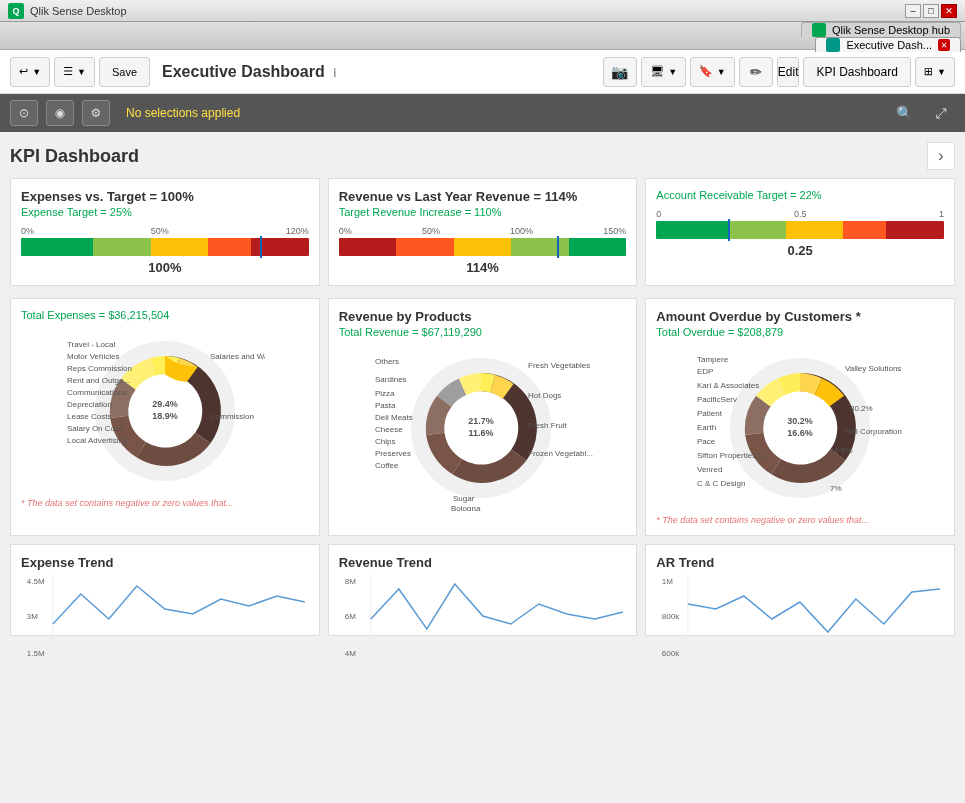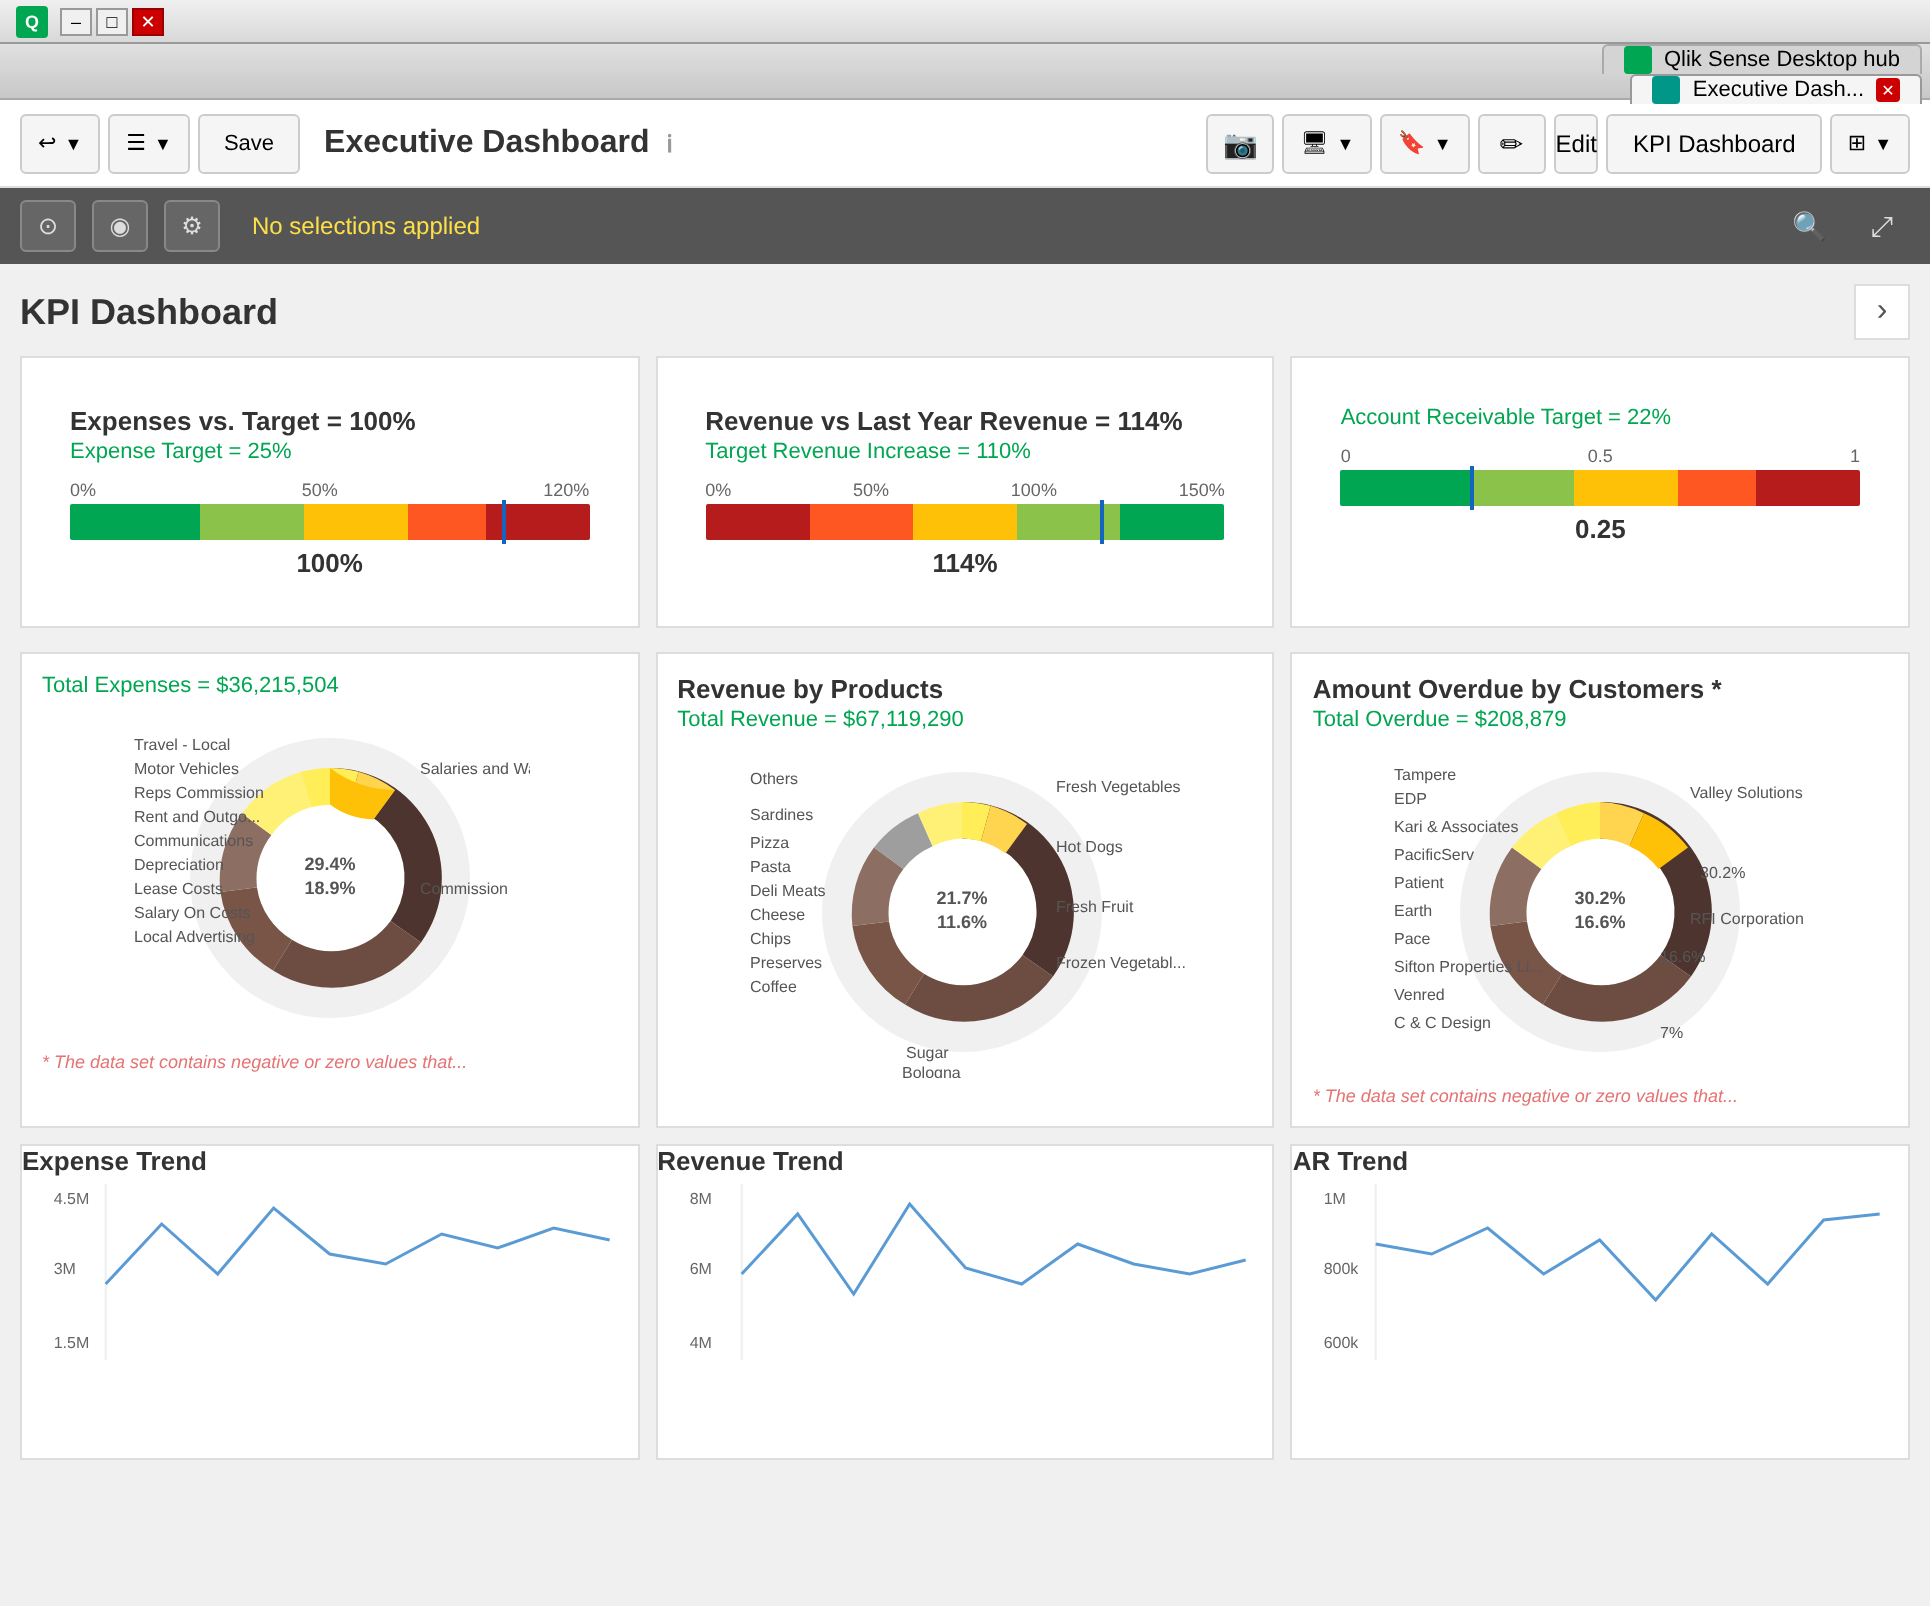--- a/index.html
+++ b/index.html
@@ -203,21 +203,21 @@
     
     .kpi-row {
       display: flex;
       gap: 8px;
       margin-bottom: 12px;
     }
     .kpi-card {
       flex: 1;
       background: white;
       border: 1px solid #ddd;
-      padding: 24px;
+      padding: 10px;
     }
     .kpi-card-title {
       font-size: 13px;
       font-weight: 700;
       color: #333;
       margin-bottom: 2px;
     }
     .kpi-card-subtitle {
       font-size: 11px;
       color: #00a651;
@@ -296,36 +296,38 @@
 
     
     .trend-row {
       display: flex;
       gap: 8px;
     }
     .trend-card {
       flex: 1;
       background: white;
       border: 1px solid #ddd;
-      height: 158px;
+      padding: 10px;
+      height: 92px;
     }
     .trend-title {
       font-size: 13px;
       font-weight: 700;
       color: #333;
       margin-bottom: 4px;
     }
   </style>
 </head>
 <body>
 
 <div class="title-bar">
   <div class="title-bar-icon">
     <span style="color:white;font-size:9px;font-weight:bold">Q</span>
   </div>
+  <span class="title-bar-text">Qlik Sense Desktop</span>
   <div class="title-bar-controls">
     <div class="title-bar-btn minimize">–</div>
     <div class="title-bar-btn maximize">□</div>
     <div class="title-bar-btn close">✕</div>
   </div>
 </div>
 
 <div class="tab-bar">
   <div class="tab">
     <div class="tab-icon qlik"></div>

